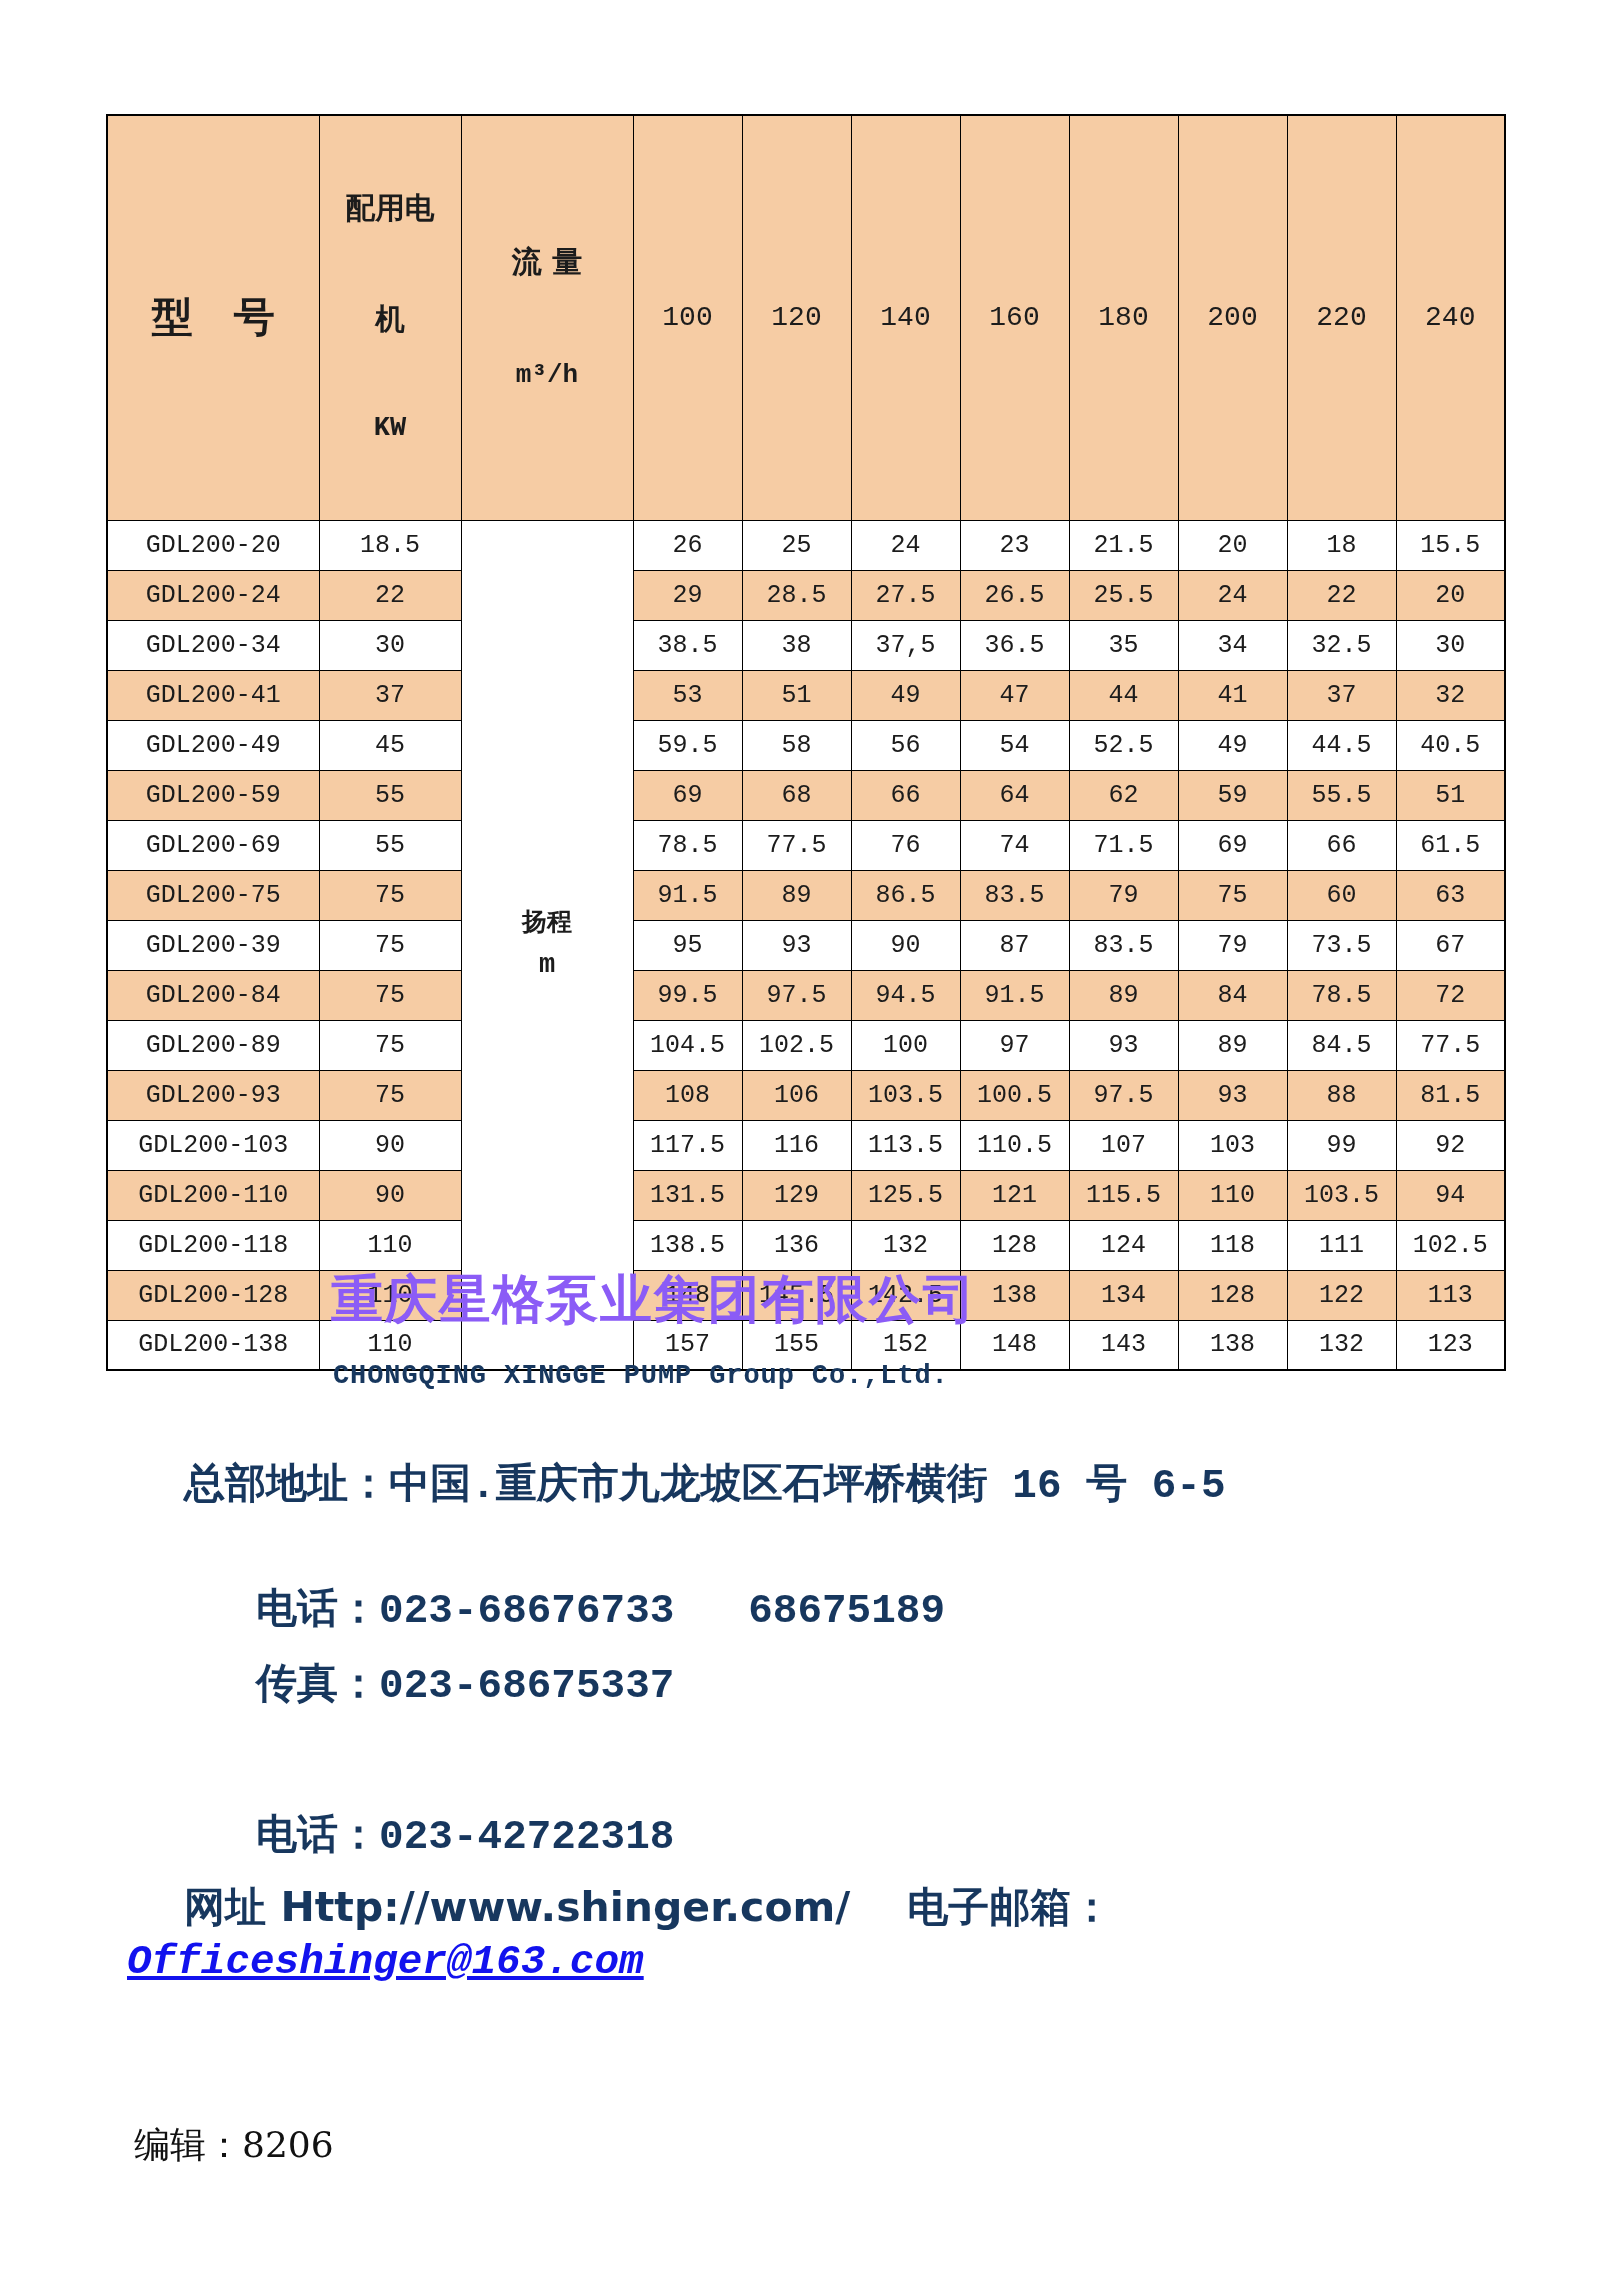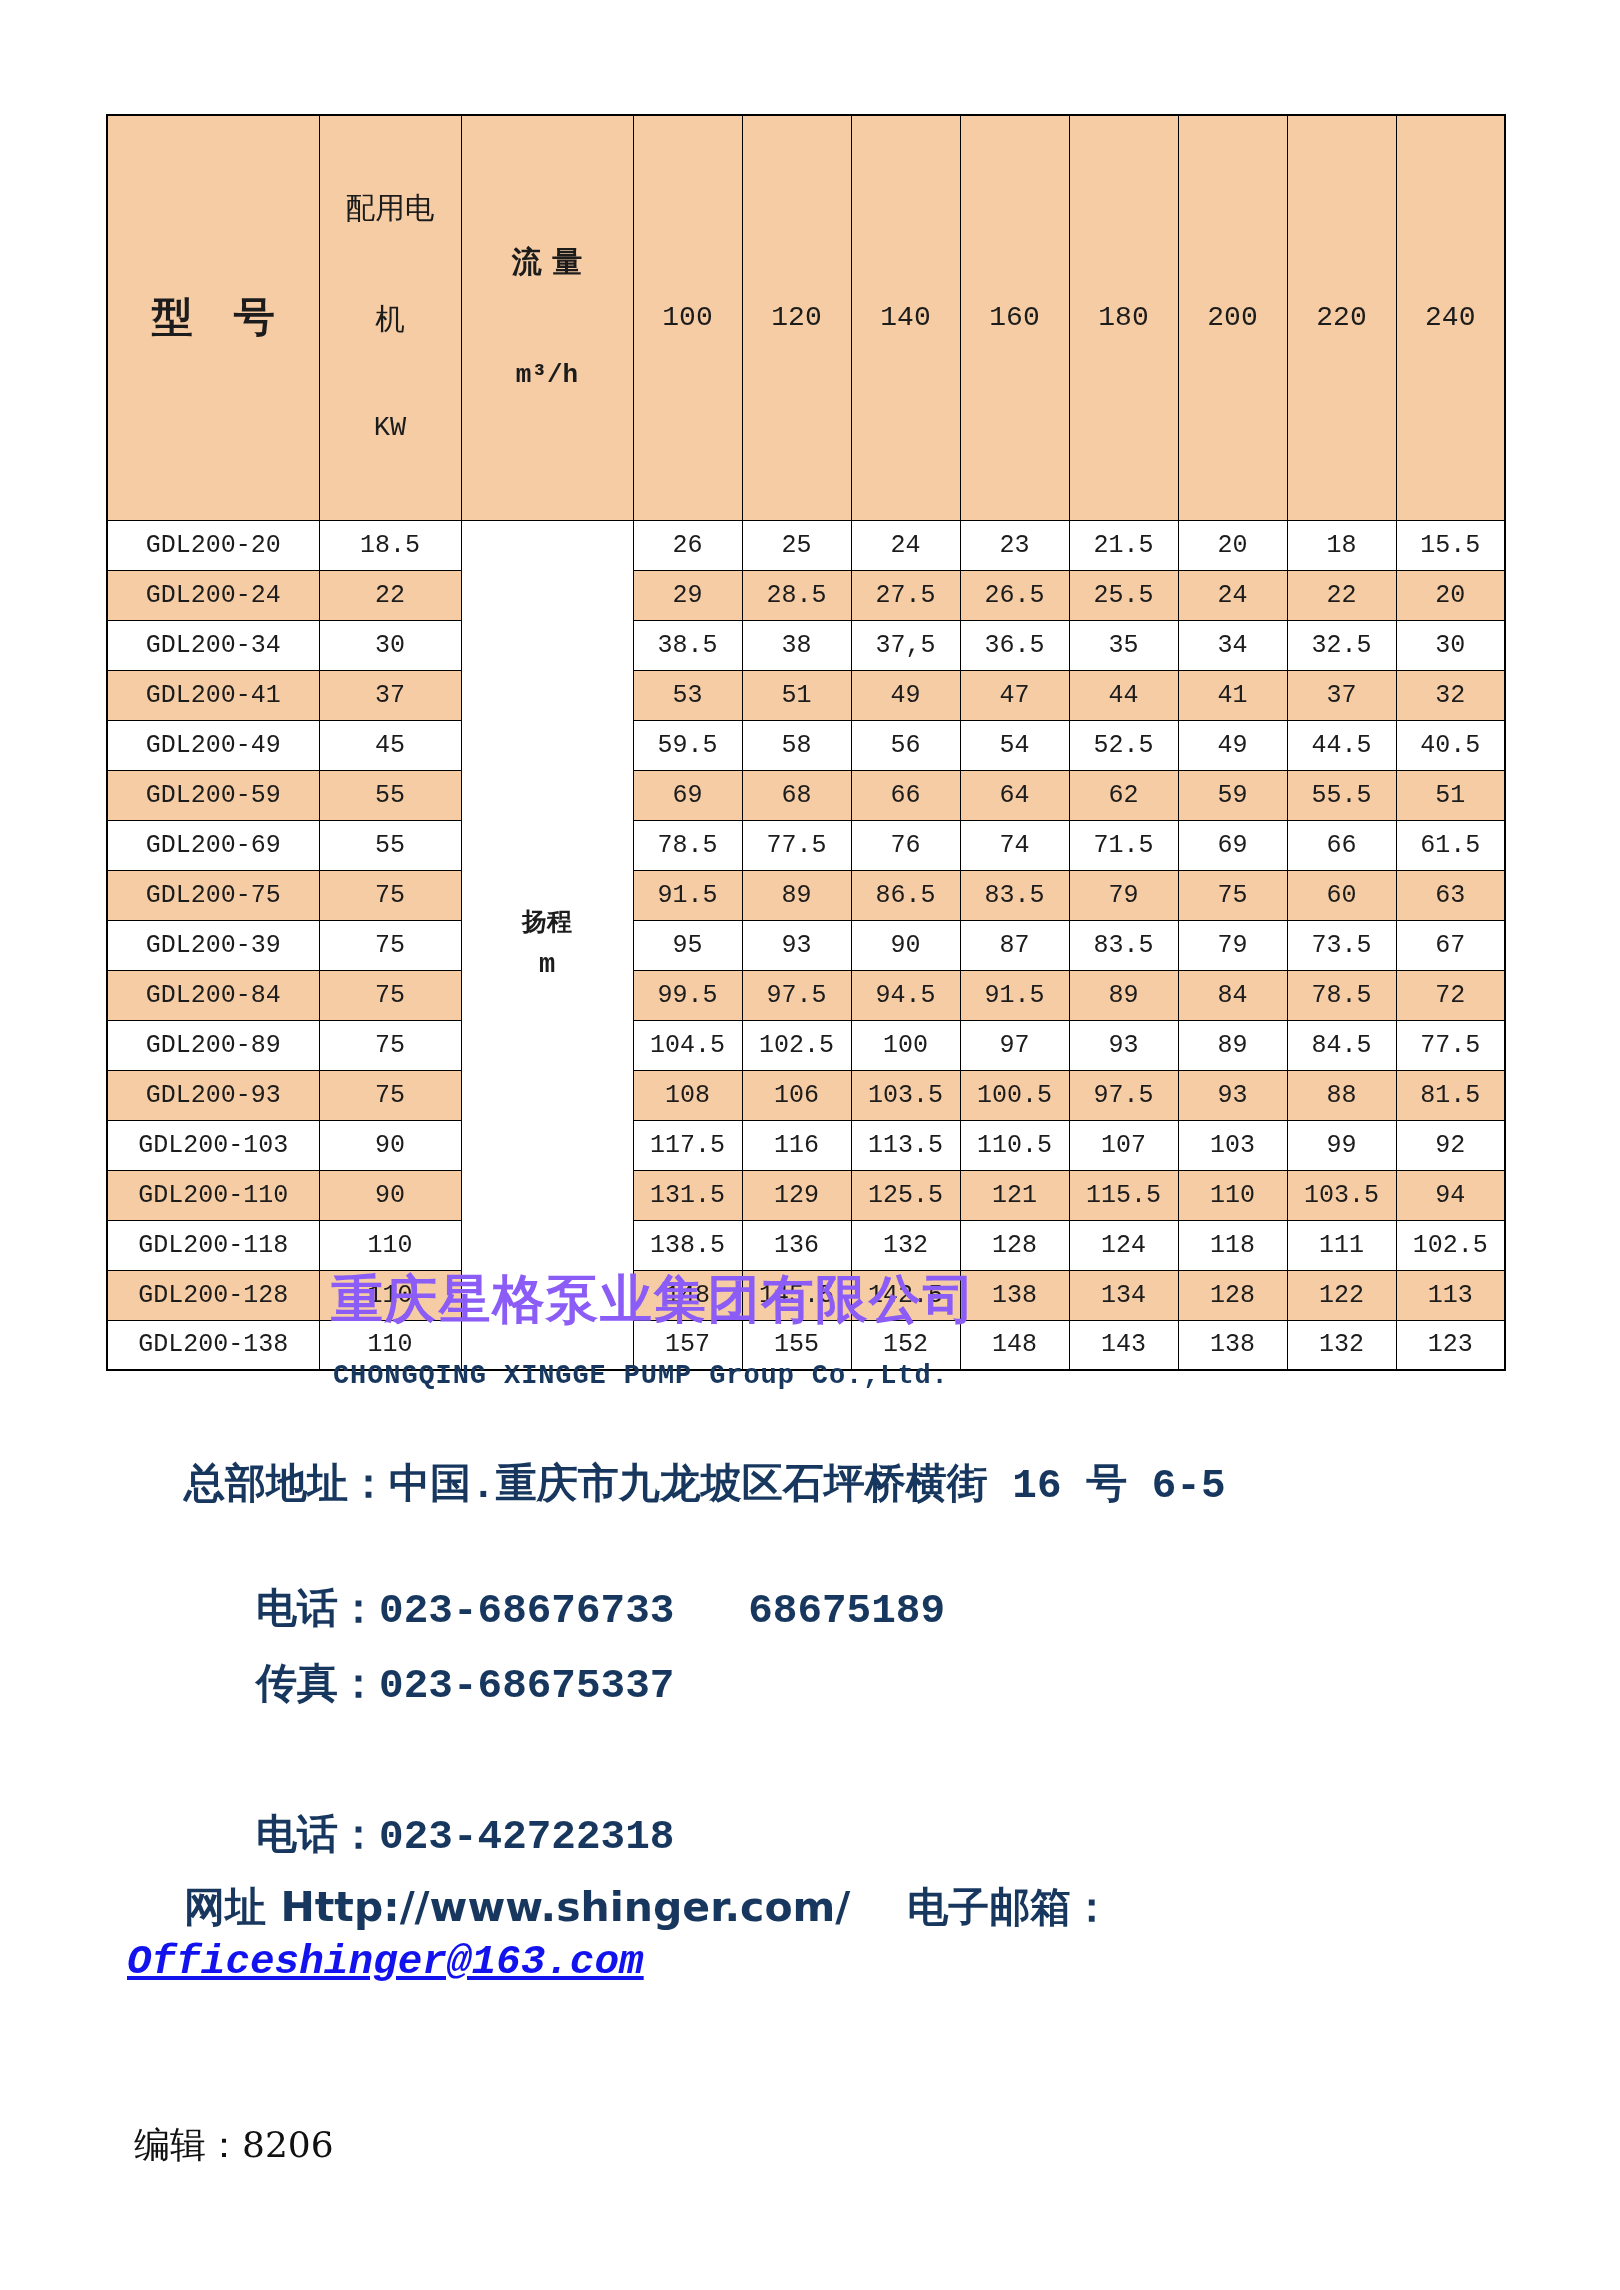--- a/index.html
+++ b/index.html
@@ -15,21 +15,21 @@
     border:2.7px solid #000;
     font-family:"Liberation Mono","DejaVu Sans Mono", monospace;
     color:#1c1c1c;
   }
   table.pump th, table.pump td {
     border:1.8px solid #000; text-align:center; vertical-align:middle;
     padding:0; white-space:pre;
   }
   table.pump thead th { background:#F6CCA4; height:125px; }
   th.h-model { font-size:41px; font-weight:bold; font-family:Liberation Mono, monospace; }
-  th.h-motor { font-size:29.6px; font-weight:normal; font-family:"DejaVu Sans", sans-serif; line-height:1.25; }
+  th.h-motor { font-size:29.6px; font-weight:bold; font-family:"DejaVu Sans", sans-serif; line-height:1.25; }
   th.h-motor .kw { font-family:"Liberation Mono", monospace; font-size:27px; }
   th.h-flow  { font-size:30px; font-weight:bold; font-family:"DejaVu Sans", sans-serif; line-height:1.3; }
   th.h-flow .unit { font-family:"Liberation Mono", monospace; font-size:26px; font-weight:bold; }
   th.h-val   { font-size:28px; font-weight:normal; }
 
   table.pump tbody tr { height:50px; }
   table.pump tbody td { font-size:25px; background:#ffffff; }
   table.pump tbody tr.stripe td { background:#F6CCA4; }
   td.model-cell { text-align:left; padding-left:18px; }
   td.merged-flow {

